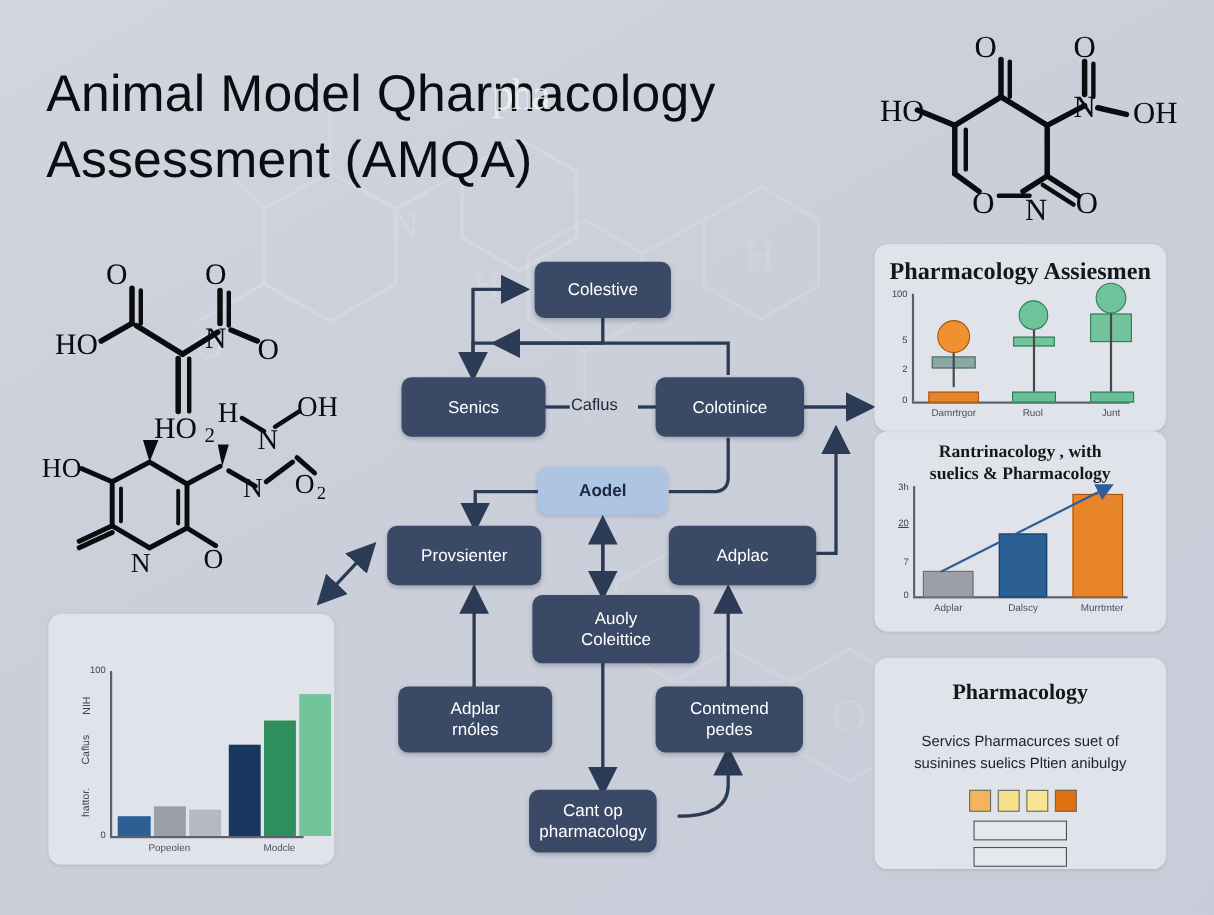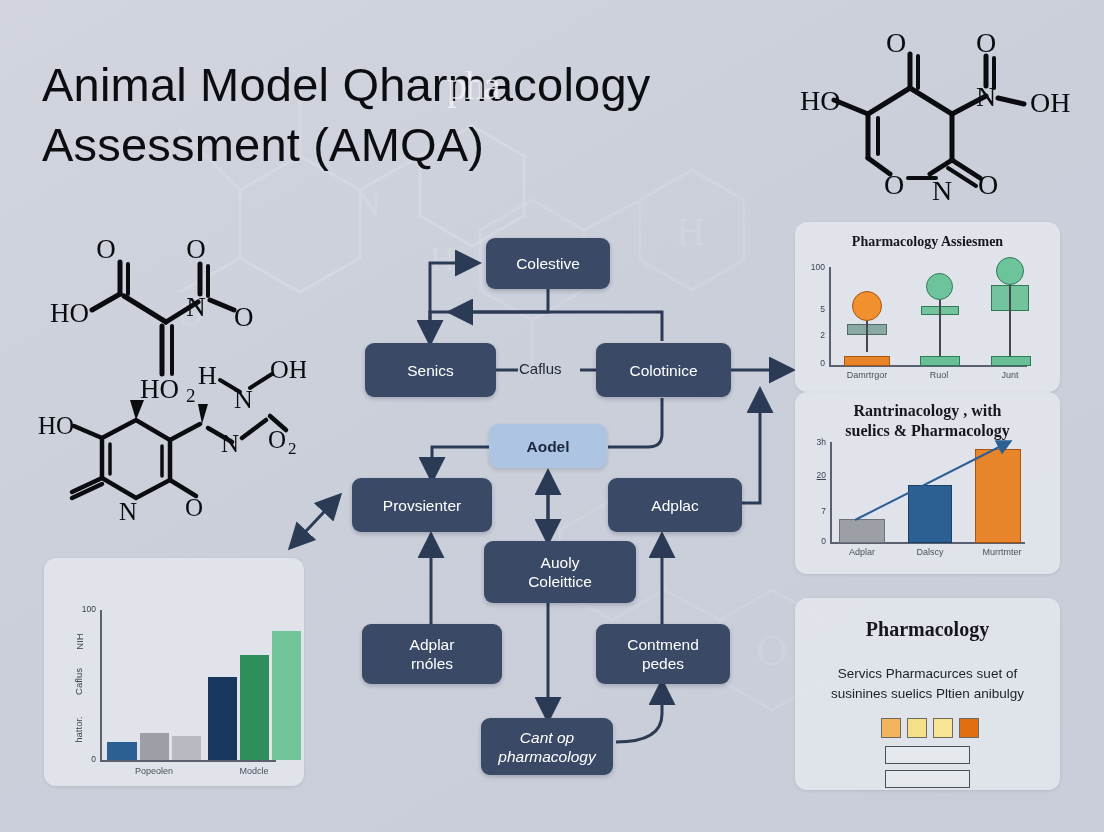--- a/index.html
+++ b/index.html
@@ -329,26 +329,26 @@
 
   <div class="node" style="left:484px; top:541px; width:152px; height:62px;">Auoly
 Coleittice</div>
 
   <div class="node" style="left:362px; top:624px; width:140px; height:60px;">Adplar
 rnóles</div>
 
   <div class="node" style="left:596px; top:624px; width:134px; height:60px;">Contmend
 pedes</div>
 
-  <div class="node" style="left:481px; top:718px; width:132px; height:57px;font-style:italic;">Cant op
+  <div class="node" style="left:481px; top:718px; width:116px; height:57px;">Cant op
 pharmacology</div>
 
   <div class="panel" style="left:795px; top:222px; width:265px; height:170px;">
 
-    <div class="panel-title" style="top:12px; font-size:14px;">Pharmacology Assiesmen</div>
+    <div class="panel-title" style="top:12px; font-size:22px;">Pharmacology Assiesmen</div>
 
     <div class="plot" style="left:0; top:0; width:265px; height:170px;">
 
       <div class="axis" style="left:34px; top:45px; width:2px; height:98px;"></div>
       <div class="axis" style="left:34px; top:143px; width:198px; height:2px;"></div>
 
       <div class="tick" style="left:2px; top:40px; width:28px;">100</div>
       <div class="tick" style="left:2px; top:82px; width:28px;">5</div>
       <div class="tick" style="left:2px; top:108px; width:28px;">2</div>
       <div class="tick" style="left:2px; top:136px; width:28px;">0</div>

